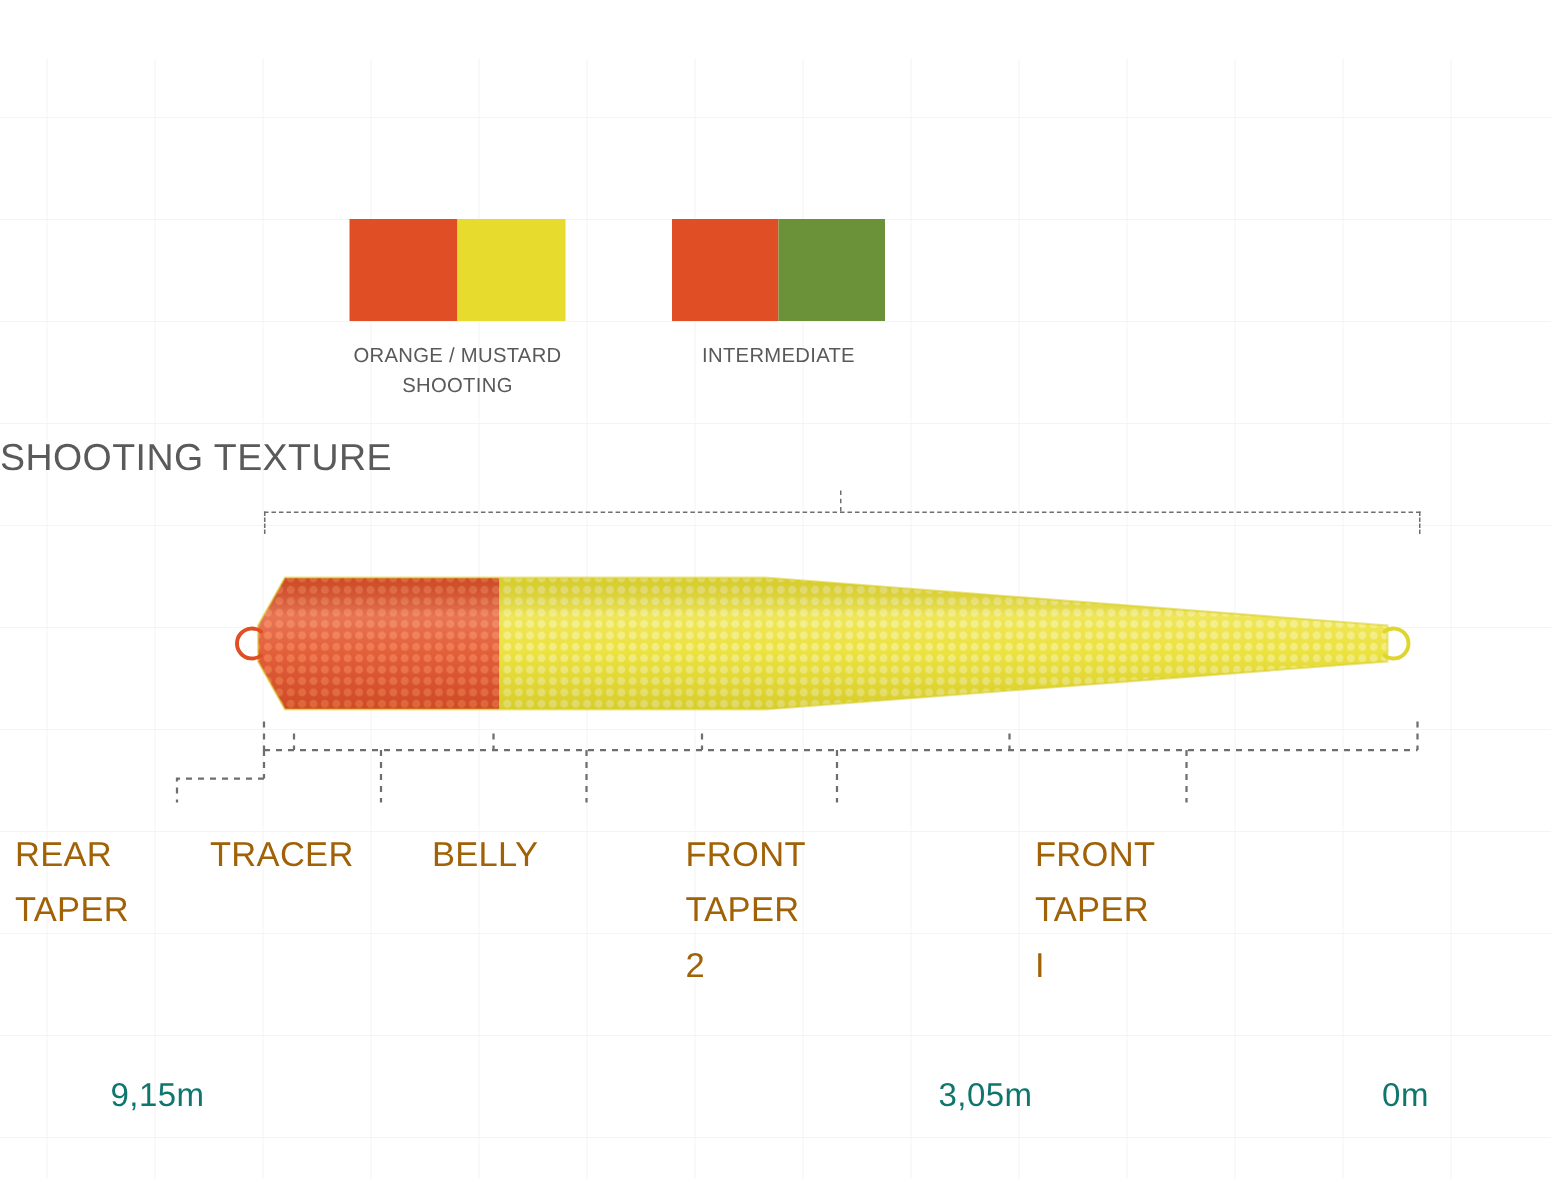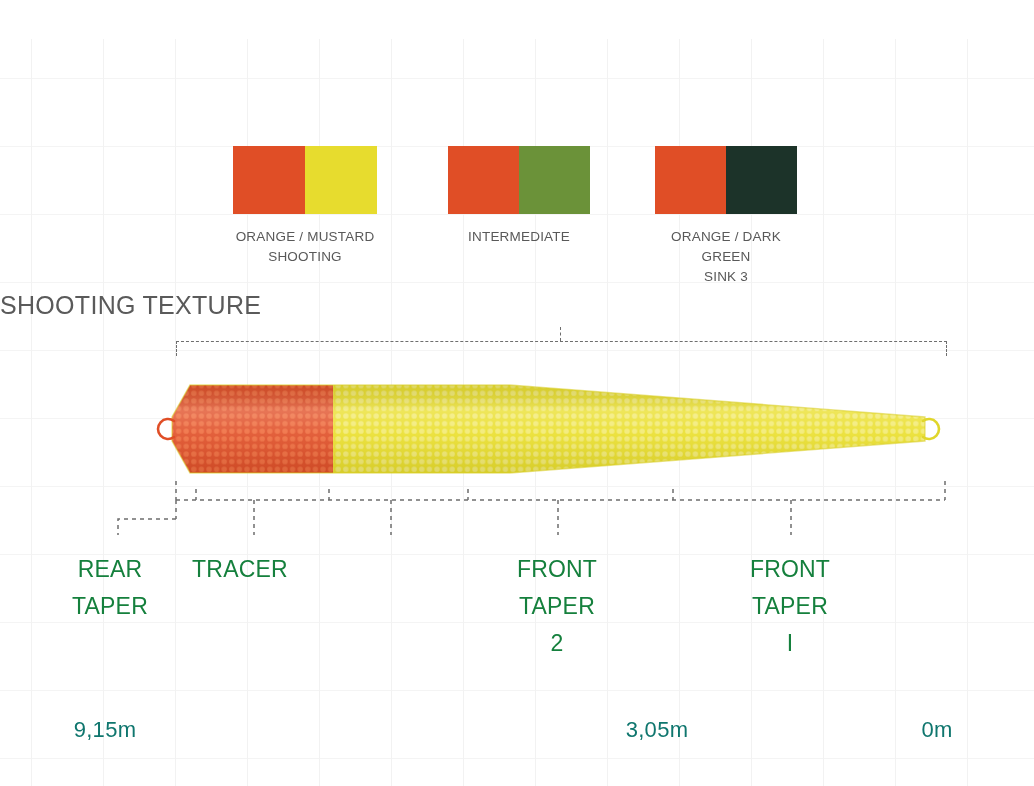--- a/index.html
+++ b/index.html
@@ -101,24 +101,23 @@
     position: absolute;
     left: 0;
     top: 440px;
     width: 1034px;
     height: 70px;
   }
 
   
   .seg-label {
     position: absolute;
-    text-align: center;
     font-size: 23px;
     line-height: 37px;
-    color: #15803d;
+    color: #a16207;
     letter-spacing: 0.2px;
   }
 
   
   .dist-label {
     position: absolute;
     top: 678px;
     text-align: center;
     font-size: 22px;
     color: #0f766e;
@@ -149,30 +148,20 @@
       <div class="legend-item" style="left:448px; width:142px;">
         <div class="swatch-pair">
           <div class="swatch" style="background:#E04E26"></div>
           <div class="swatch" style="background:#6B9239"></div>
         </div>
         <div class="legend-caption">
           <div>INTERMEDIATE</div>
         </div>
       </div>
 
-      <div class="legend-item" style="left:655px; width:142px;">
-        <div class="swatch-pair">
-          <div class="swatch" style="background:#E04E26"></div>
-          <div class="swatch" style="background:#1C3329"></div>
-        </div>
-        <div class="legend-caption">
-          <div>ORANGE / DARK GREEN</div>
-          <div>SINK 3</div>
-        </div>
-      </div>
 
     </div>
 
     <div class="st-title">SHOOTING TEXTURE</div>
     <div class="st-stem"></div>
     <div class="st-bracket"></div>
 
     <svg class="fly-line" viewBox="0 0 1034 140" width="1034" height="140">
       <defs>
 
@@ -242,20 +231,23 @@
 
     <div class="seg-label" style="left:10px; top:512px; width:200px;">
       <div>REAR</div>
       <div>TAPER</div>
     </div>
 
     <div class="seg-label" style="left:140px; top:512px; width:200px;">
       <div>TRACER</div>
     </div>
 
+    <div class="seg-label" style="left:288px; top:512px; width:200px;">
+      <div>BELLY</div>
+    </div>
 
     <div class="seg-label" style="left:457px; top:512px; width:200px;">
       <div>FRONT</div>
       <div>TAPER</div>
       <div>2</div>
     </div>
 
     <div class="seg-label" style="left:690px; top:512px; width:200px;">
       <div>FRONT</div>
       <div>TAPER</div>

